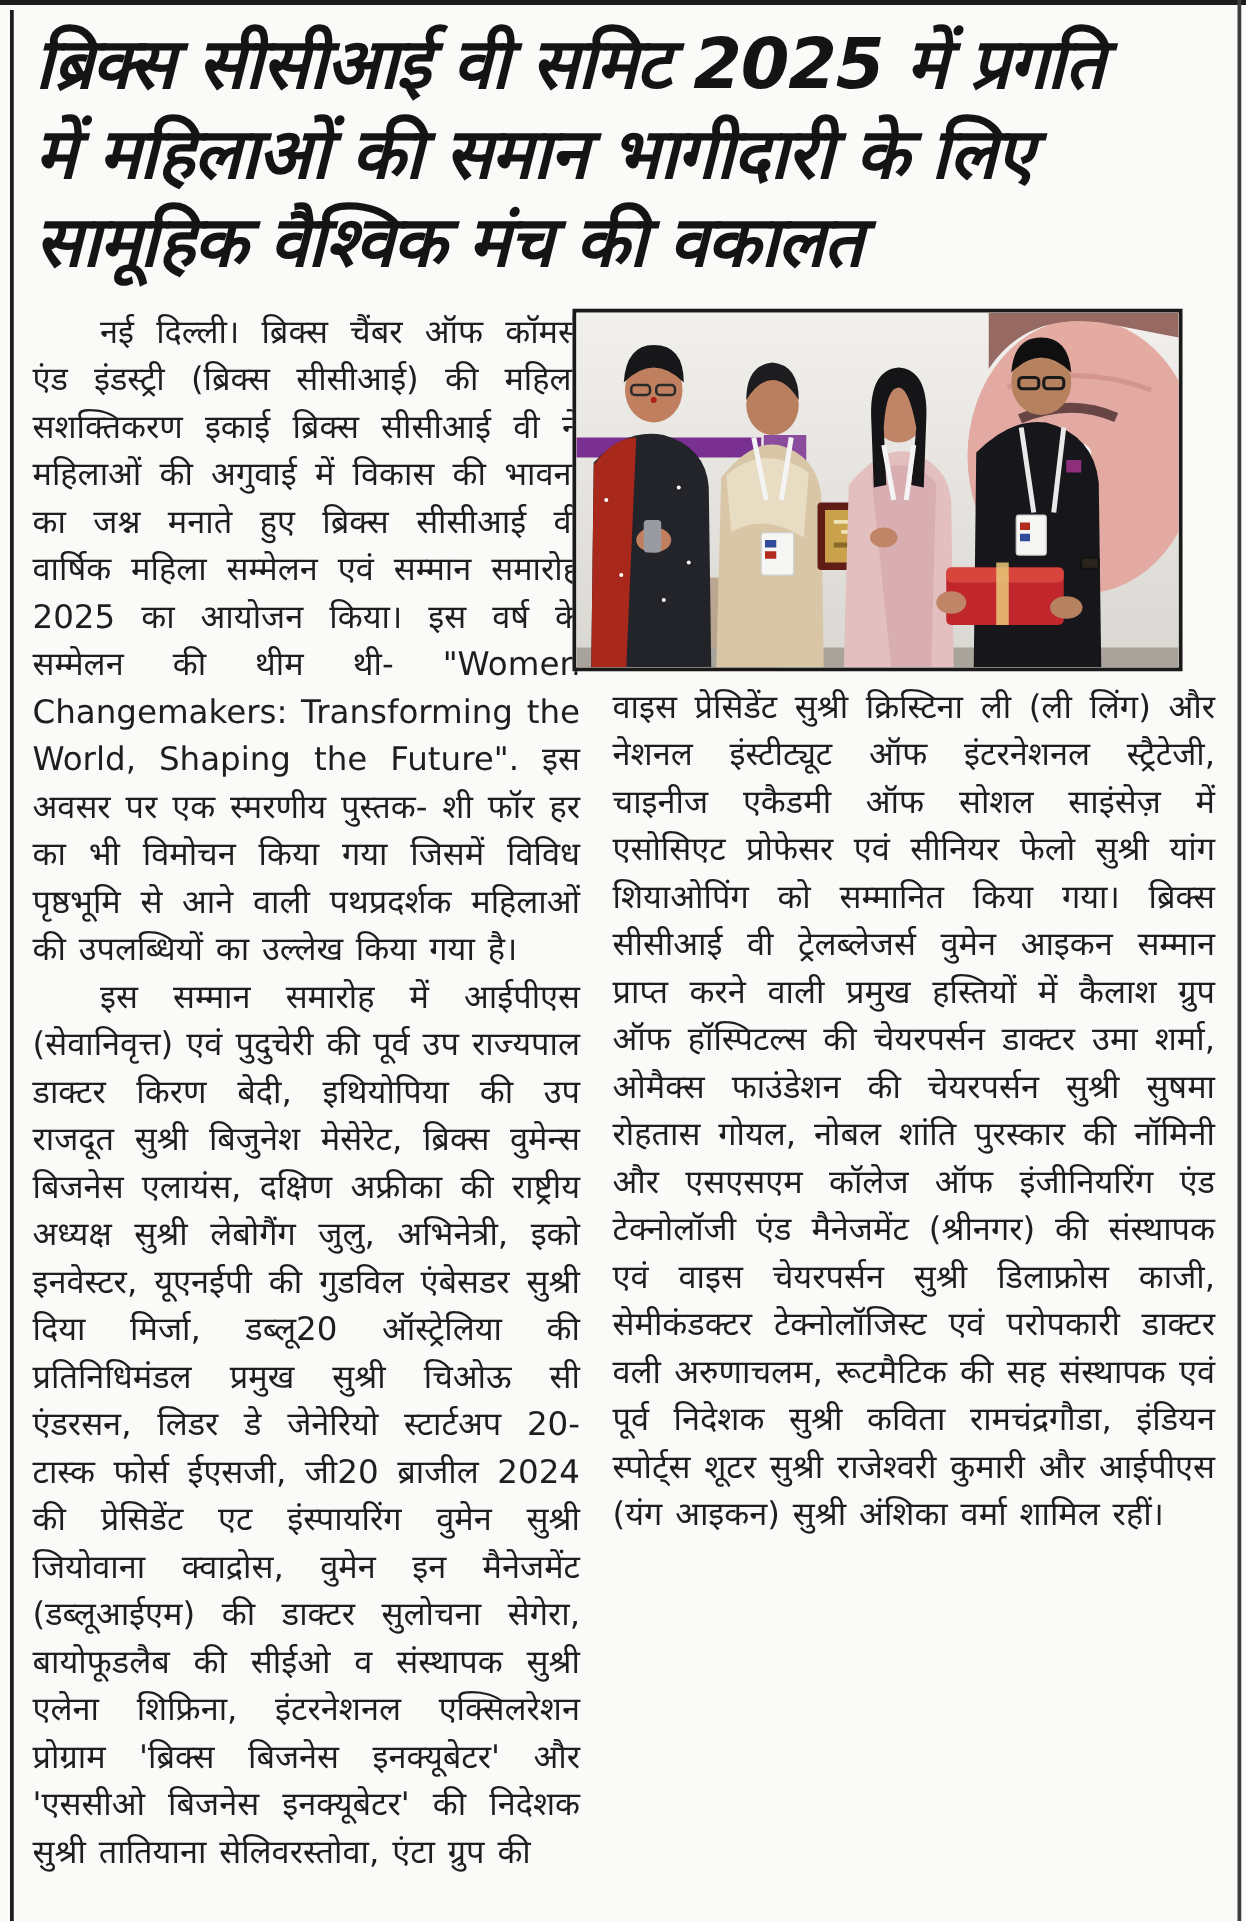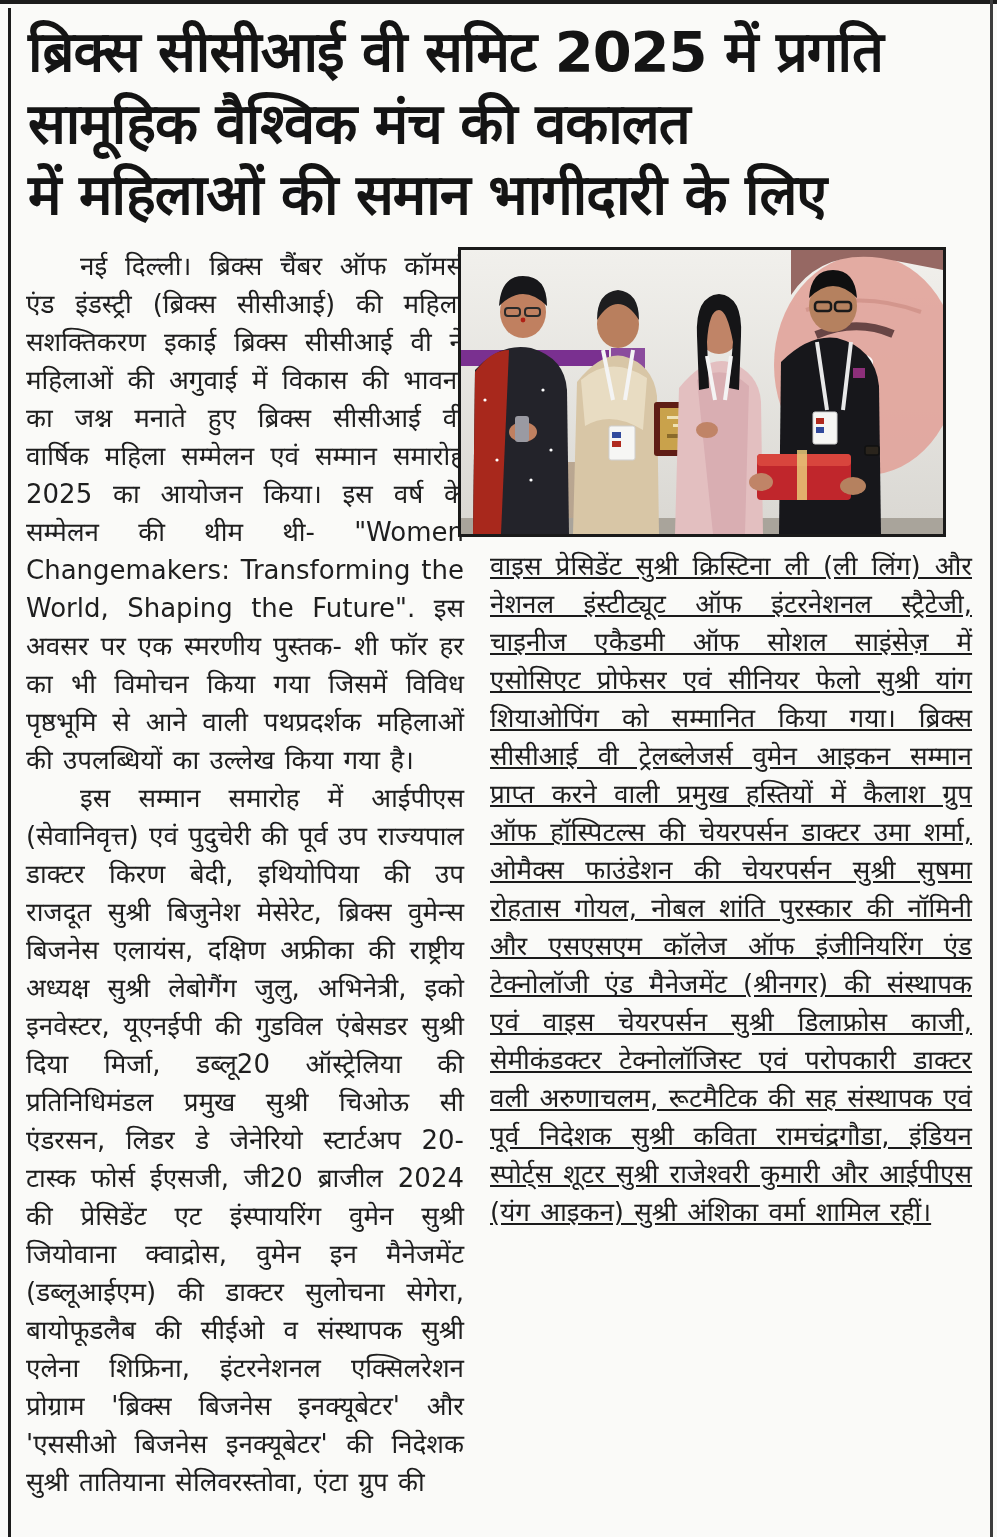--- a/index.html
+++ b/index.html
@@ -24,31 +24,32 @@
   .rule-left{left:8px;top:8px;bottom:0;width:3px;}
   .rule-right{right:4px;top:0;bottom:0;width:3px;background:#3c3c3c;}
 
   .headline{
     margin:16px 26px 10px 28px;
     font-size:56px;
     line-height:1.28;
     font-weight:800;
     letter-spacing:-1px;
     color:#141414;
+    font-style:italic;
   }
   .headline .hl{display:block;white-space:nowrap;}
 
   .columns{
     display:flex;
     gap:26px;
     padding:6px 0 0 26px;
   }
   .col{display:block;}
   .col-left{width:438px;}
-  .col-right{width:482px;text-decoration:underline;}
+  .col-right{width:482px;}
 
   .col p{
     margin:0;
     font-size:26px;
     line-height:38px;
     text-align:justify;
     text-indent:54px;
     word-spacing:2px;
     color:#1e1e1e;
   }
@@ -68,22 +69,22 @@
 </head>
 <body>
 
 <div class="page">
   <div class="rule rule-top"></div>
   <div class="rule rule-left"></div>
   <div class="rule rule-right"></div>
 
   <h1 class="headline">
     <span class="hl">ब्रिक्स सीसीआई वी समिट 2025 में प्रगति</span>
+    <span class="hl">में महिलाओं की समान भागीदारी के लिए</span>
     <span class="hl">सामूहिक वैश्विक मंच की वकालत</span>
-    <span class="hl">में महिलाओं की समान भागीदारी के लिए</span>
   </h1>
 
   <div class="columns">
 
     <div class="col col-left">
       <p>नई दिल्ली। ब्रिक्स चैंबर ऑफ कॉमर्स एंड इंडस्ट्री (ब्रिक्स सीसीआई) की महिला सशक्तिकरण इकाई ब्रिक्स सीसीआई वी ने महिलाओं की अगुवाई में विकास की भावना का जश्न मनाते हुए ब्रिक्स सीसीआई वी वार्षिक महिला सम्मेलन एवं सम्मान समारोह 2025 का आयोजन किया। इस वर्ष के सम्मेलन की थीम थी- "Women Changemakers: Transforming the World, Shaping the Future". इस अवसर पर एक स्मरणीय पुस्तक- शी फॉर हर का भी विमोचन किया गया जिसमें विविध पृष्ठभूमि से आने वाली पथप्रदर्शक महिलाओं की उपलब्धियों का उल्लेख किया गया है।</p>
       <p>इस सम्मान समारोह में आईपीएस (सेवानिवृत्त) एवं पुदुचेरी की पूर्व उप राज्यपाल डाक्टर किरण बेदी, इथियोपिया की उप राजदूत सुश्री बिजुनेश मेसेरेट, ब्रिक्स वुमेन्स बिजनेस एलायंस, दक्षिण अफ्रीका की राष्ट्रीय अध्यक्ष सुश्री लेबोगैंग जुलु, अभिनेत्री, इको इनवेस्टर, यूएनईपी की गुडविल एंबेसडर सुश्री दिया मिर्जा, डब्लू20 ऑस्ट्रेलिया की प्रतिनिधिमंडल प्रमुख सुश्री चिओऊ सी एंडरसन, लिडर डे जेनेरियो स्टार्टअप 20- टास्क फोर्स ईएसजी, जी20 ब्राजील 2024 की प्रेसिडेंट एट इंस्पायरिंग वुमेन सुश्री जियोवाना क्वाद्रोस, वुमेन इन मैनेजमेंट (डब्लूआईएम) की डाक्टर सुलोचना सेगेरा, बायोफूडलैब की सीईओ व संस्थापक सुश्री एलेना शिफ्रिना, इंटरनेशनल एक्सिलरेशन प्रोग्राम 'ब्रिक्स बिजनेस इनक्यूबेटर' और 'एससीओ बिजनेस इनक्यूबेटर' की निदेशक सुश्री तातियाना सेलिवरस्तोवा, एंटा ग्रुप की</p>
     </div>
 
     <div class="col col-right">

